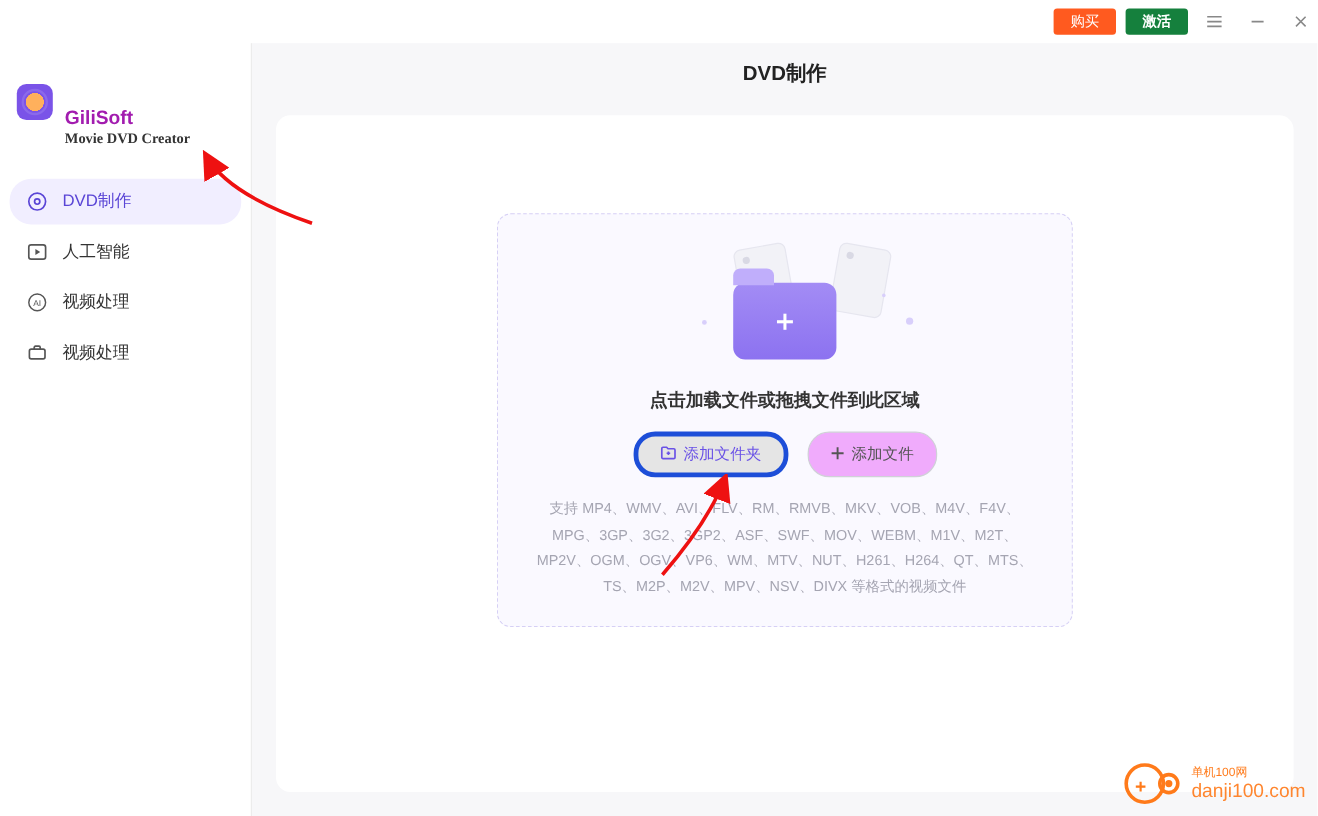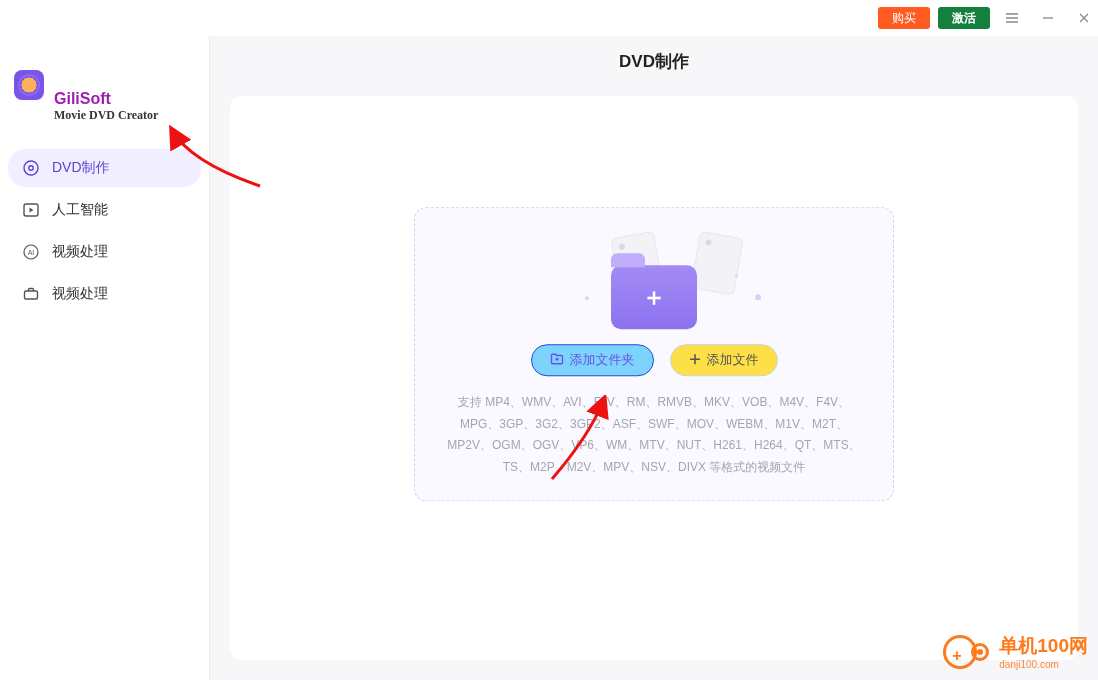--- a/index.html
+++ b/index.html
@@ -175,28 +175,28 @@
   }
   .pill-btn{
     display:flex;align-items:center;gap:6px;
     padding: 6px 18px;
     border-radius: 18px;
     font-size: 13px;
     cursor:pointer;
     user-select:none;
   }
   .pill-primary{
-    border:1px solid #1d4ed8;
+    border:4px solid #1d4ed8;
     color:#6a52e6;
-    background:#7dd3fc;
+    background:#e5e5e5;
   }
   .pill-secondary{
     border:1px solid #d0d0d8;
     color:#555;
-    background:#fde047;
+    background:#f0abfc;
   }
 
   .formats{
     font-size: 12px;
     line-height: 1.8;
     color: #a5a5b2;
     padding: 0 8px;
   }
 
   
@@ -209,22 +209,22 @@
     color:#ff7a1a;
     font-family: Arial, sans-serif;
   }
   .wm-gamepad{
     width:34px;height:34px;border:3px solid #ff7a1a;border-radius:50%;
     position:relative;
   }
   .wm-plus{position:absolute;left:6px;top:9px;font-size:16px;font-weight:900;color:#ff7a1a;}
   .wm-dot{position:absolute;right:-12px;top:8px;width:18px;height:18px;border:3px solid #ff7a1a;border-radius:50%;}
   .wm-dot::after{content:"";position:absolute;inset:3px;background:#ff7a1a;border-radius:50%;}
-  .wm-text1{font-size:19px;font-weight:700;}
-  .wm-text2{font-size:10px;color:#ff7a1a;opacity:.9;}
+  .wm-text1{font-size:10px;font-weight:400;}
+  .wm-text2{font-size:16px;color:#ff7a1a;opacity:.9;}
 
 </style>
 </head>
 <body>
 
 <div class="titlebar">
   <div class="tb-btn tb-buy">购买</div>
   <div class="tb-btn tb-activate">激活</div>
   <div class="tb-icon">
     <svg width="14" height="14" viewBox="0 0 14 14">
@@ -311,20 +311,21 @@
             <span class="dot"></span>
           </div>
         <span class="sparkle s1"></span>
         <span class="sparkle s2"></span>
         <span class="sparkle s3"></span>
         <div class="folder-main">
           <span class="folder-plus">＋</span>
         </div>
       </div>
 
+      <div class="drop-title">点击加载文件或拖拽文件到此区域</div>
 
       <div class="btn-row">
         <div class="pill-btn pill-primary">
           <span>
             <svg width="14" height="14" viewBox="0 0 14 14" fill="none" stroke="#6a52e6" stroke-width="1.4">
                 <path d="M1.5 4.5V3a1 1 0 0 1 1-1h3l1.2 1.3H11.5a1 1 0 0 1 1 1v6.2a1 1 0 0 1-1 1h-9a1 1 0 0 1-1-1z"></path>
                 <path d="M7 5.5v3M5.5 7h3"></path>
               </svg>
           </span>
           <span>添加文件夹</span>

